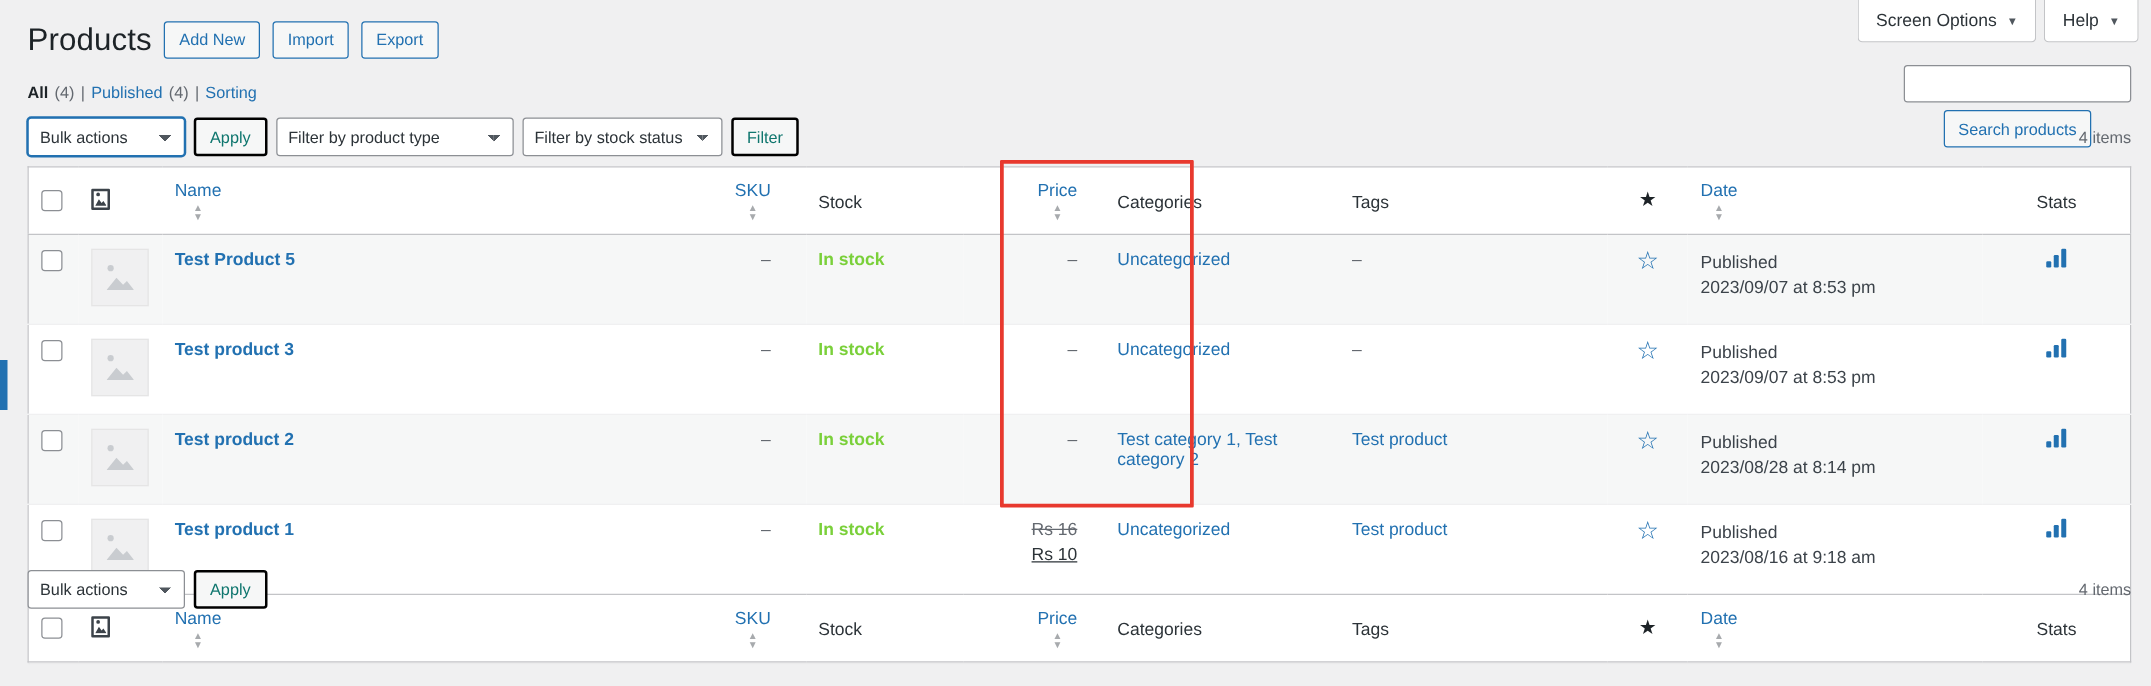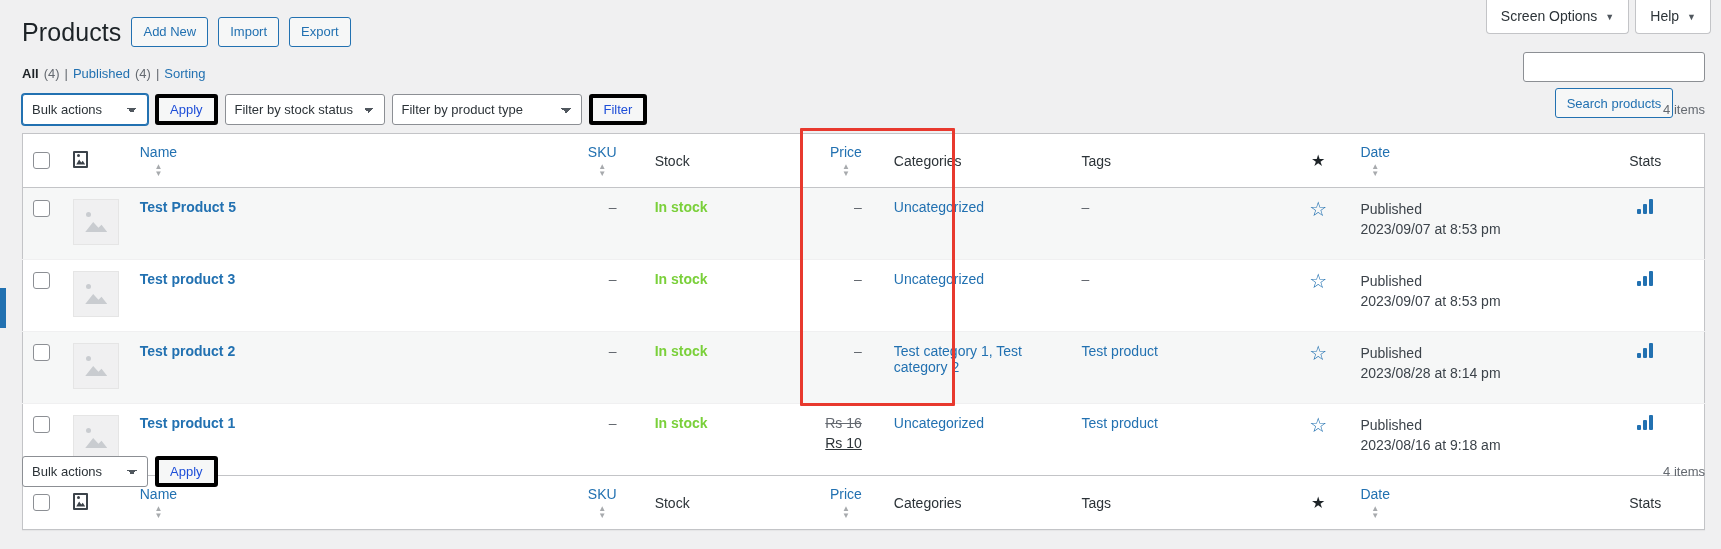--- a/index.html
+++ b/index.html
@@ -102,22 +102,22 @@
     background-image:
       linear-gradient(45deg, transparent 50%, #50575e 50%),
       linear-gradient(135deg, #50575e 50%, transparent 50%);
     background-position: calc(100% - 15px) 13px, calc(100% - 10px) 13px;
     background-size: 5px 5px, 5px 5px;
     background-repeat: no-repeat;
   }
   .wp-select.focus-blue { border: 1px solid #2271b1; box-shadow: 0 0 0 1px #2271b1; }
   .wp-select.plain { border: 1px solid #8c8f94; }
   .btn-secondary {
-    height: 31px; background: #f6f7f7; border: 4px solid #000000;
-    border-radius: 3px; color: #1d4ed8; font-size: 13px;
+    height: 31px; background: #f6f7f7; border: 2px solid #000000;
+    border-radius: 3px; color: #0f766e; font-size: 13px;
     padding: 0 11px; cursor: pointer; font-family: inherit;
   }
   .displaying-num {
     float: right; color: #646970; font-size: 13px;
     line-height: 31px;
   }
   .sel-bulk  { width: 126px; }
   .sel-cat   { width: 152px; }
   .sel-type  { width: 190px; }
   .sel-stock { width: 160px; }
@@ -294,25 +294,25 @@
   <input class="search-input" type="text" value="" style="">
   <button class="search-submit">Search products</button>
 </div>
 
 <div class="tablenav-top">
   <div class="actions">
     <select class="wp-select sel-bulk focus-blue">
       <option>Bulk actions</option>
     </select>
     <button class="btn-secondary">Apply</button>
+    <select class="wp-select sel-type plain">
+      <option>Filter by product type</option>
+    </select>
     <select class="wp-select sel-stock plain">
       <option>Filter by stock status</option>
-    </select>
-    <select class="wp-select sel-type plain">
-      <option>Filter by product type</option>
     </select>
     <button class="btn-secondary">Filter</button>
   </div>
   <div class="displaying-num">4 items</div>
 </div>
 
 <table class="wp-list-table">
   <thead>
     <tr>
       <th class="col-cb">

